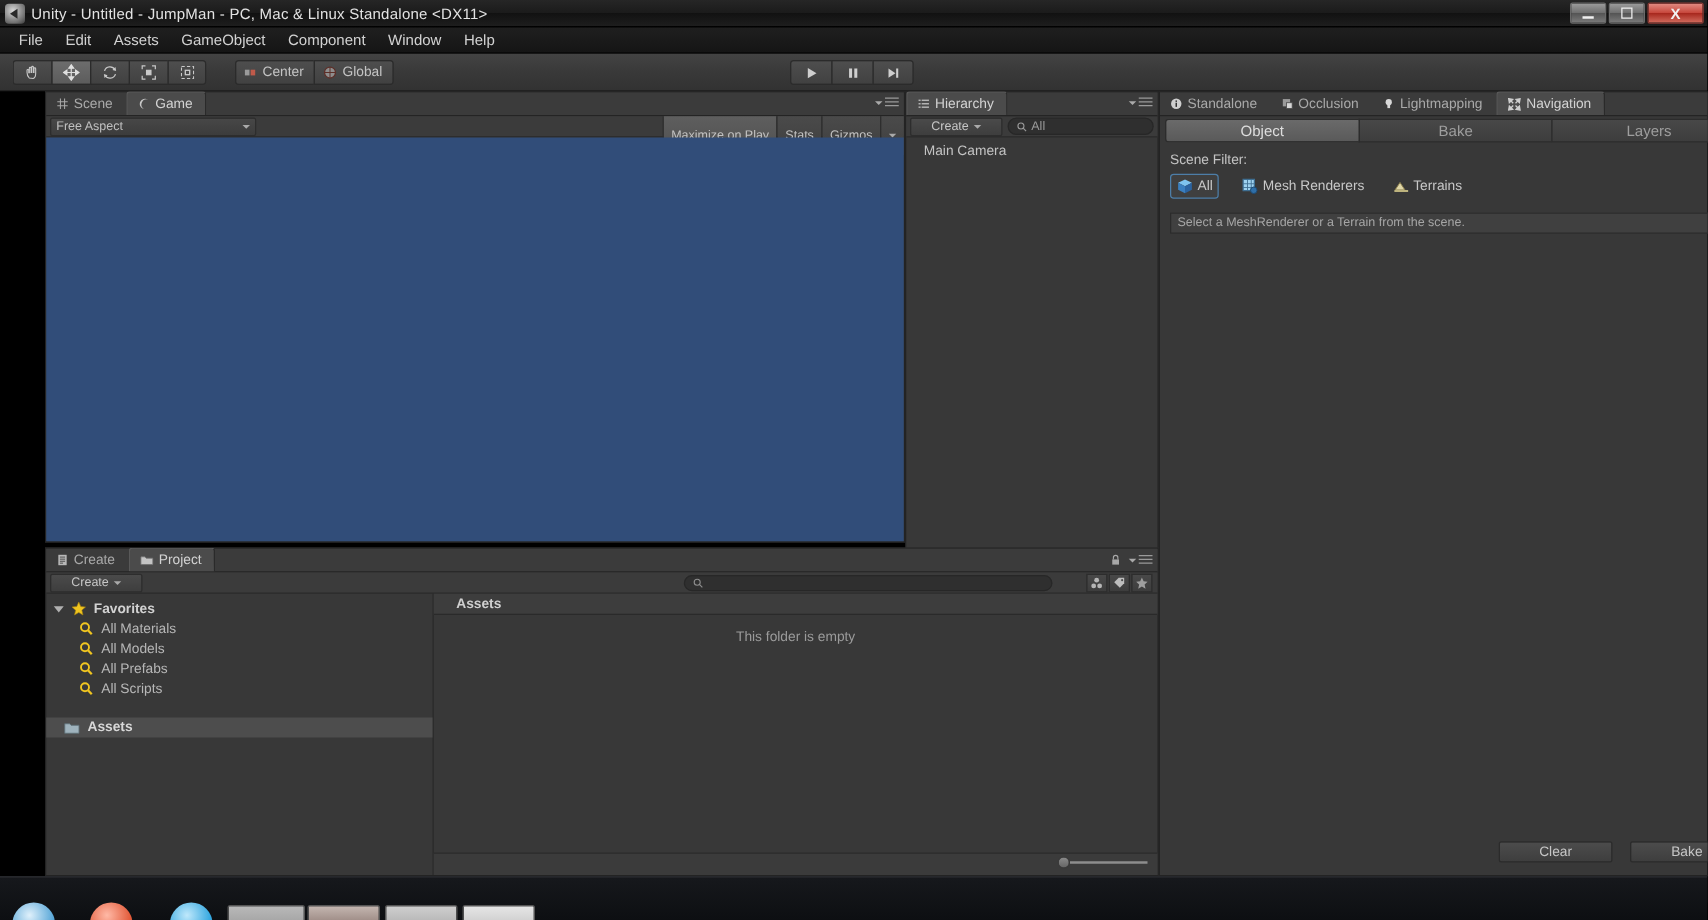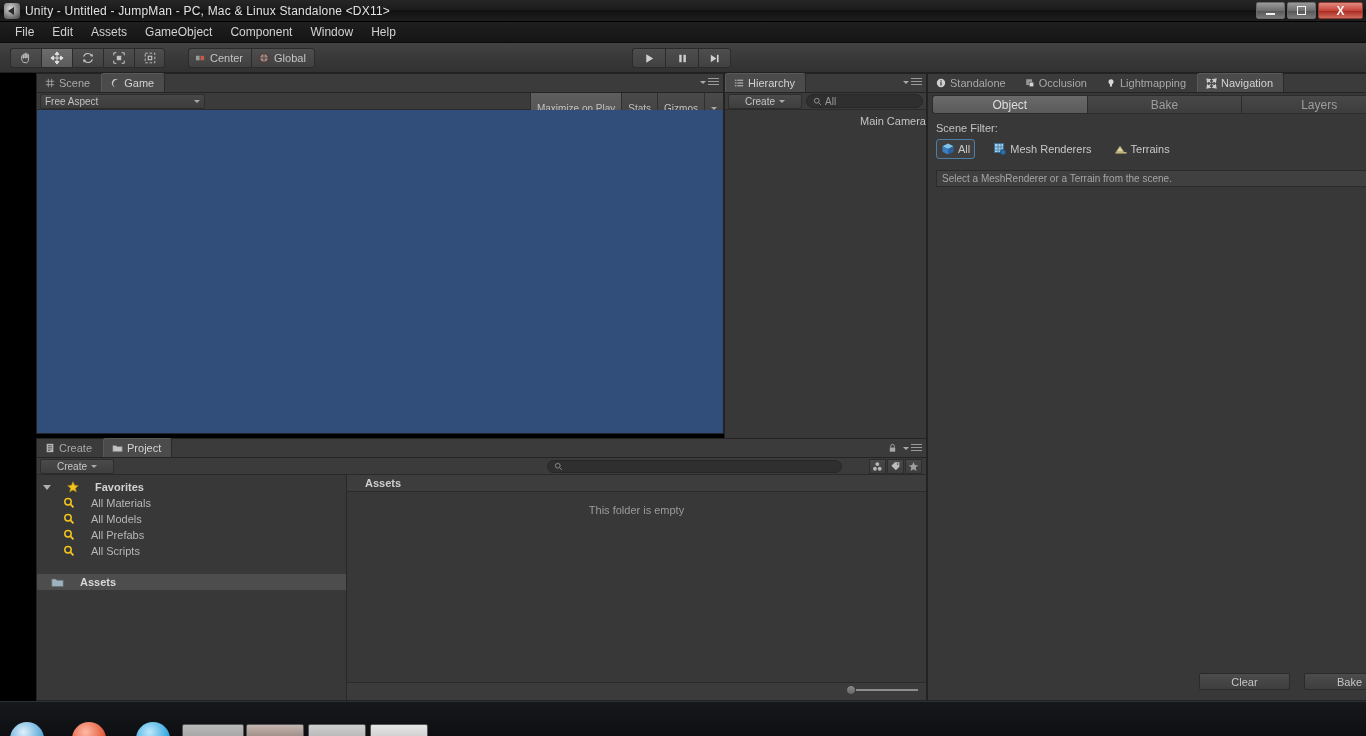--- a/index.html
+++ b/index.html
@@ -154,21 +154,21 @@
   .gv-btn {
     height: 31px; padding: 0 6px; display: flex; align-items: center;
     font-size: 10px; color: #c2c2c2;
     background: linear-gradient(to bottom, #4a4a4a, #3f3f3f);
     border-left: 1px solid #2e2e2e;
   }
   .gv-btn.on { background: linear-gradient(to bottom, #5e5e5e, #505050); }
   .game-canvas { position: absolute; left: 0; top: 36px; right: 0; bottom: 0; }
 
   
-  #hierarchy-panel { left: 688px; top: 73px; width: 203px; height: 398px; text-align: right; }
+  #hierarchy-panel { left: 688px; top: 73px; width: 203px; height: 398px; }
   .hier-bar {
     height: 17px; background: #3b3b3b; border-bottom: 1px solid #2a2a2a;
     display: flex; align-items: center; padding: 0 3px; gap: 4px;
   }
   .create-btn {
     height: 15px; padding: 0 16px; display: flex; align-items: center; gap: 4px;
     background: linear-gradient(to bottom, #4a4a4a, #3e3e3e);
     border: 1px solid #2d2d2d; border-radius: 2px;
     font-size: 10px; color: #c6c6c6;
   }
@@ -232,21 +232,21 @@
     display: flex; align-items: center; padding: 0 6px; gap: 3px;
   }
   .proj-filters { position: absolute; right: 4px; display: flex; gap: 1px; }
   .pf {
     width: 17px; height: 15px; display: flex; align-items: center; justify-content: center;
     background: linear-gradient(to bottom, #484848, #3d3d3d); border: 1px solid #2d2d2d;
   }
   .proj-split { position: absolute; left: 0; top: 36px; right: 0; bottom: 0; display: flex; }
   .proj-left { width: 310px; border-right: 1px solid #282828; position: relative; }
   .proj-right { flex: 1; position: relative; }
-  .tree-row { display: flex; align-items: center; gap: 16px; height: 16px; padding-left: 6px; font-size: 11px; }
+  .tree-row { display: flex; align-items: center; gap: 6px; height: 16px; padding-left: 6px; font-size: 11px; }
   .tree-row.child { padding-left: 26px; }
   .tree-row.sel { background: #4d4d4d; }
   .assets-head {
     height: 17px; background: #3d3d3d; border-bottom: 1px solid #2a2a2a;
     display: flex; align-items: center; padding-left: 18px;
     font-size: 11px; font-weight: bold; color: #cfcfcf;
   }
   .empty-msg { text-align: center; margin-top: 12px; font-size: 11px; color: #9b9b9b; }
   .zoom-slider {
     position: absolute; right: 8px; bottom: 4px; width: 72px; height: 12px;

